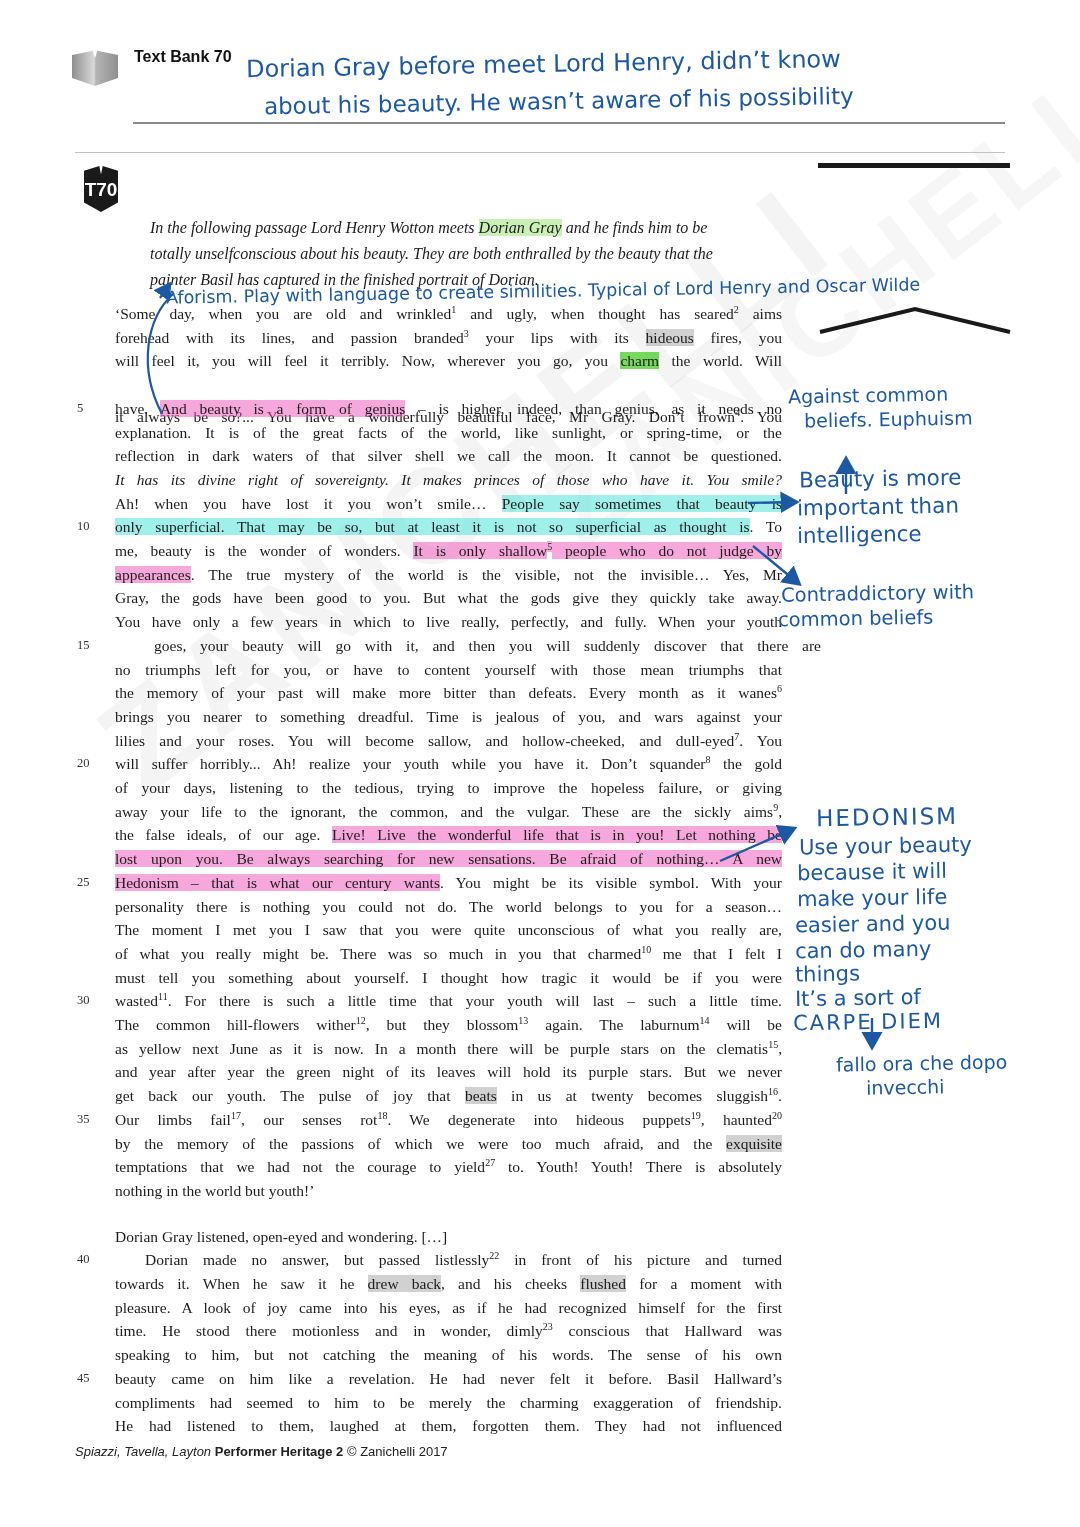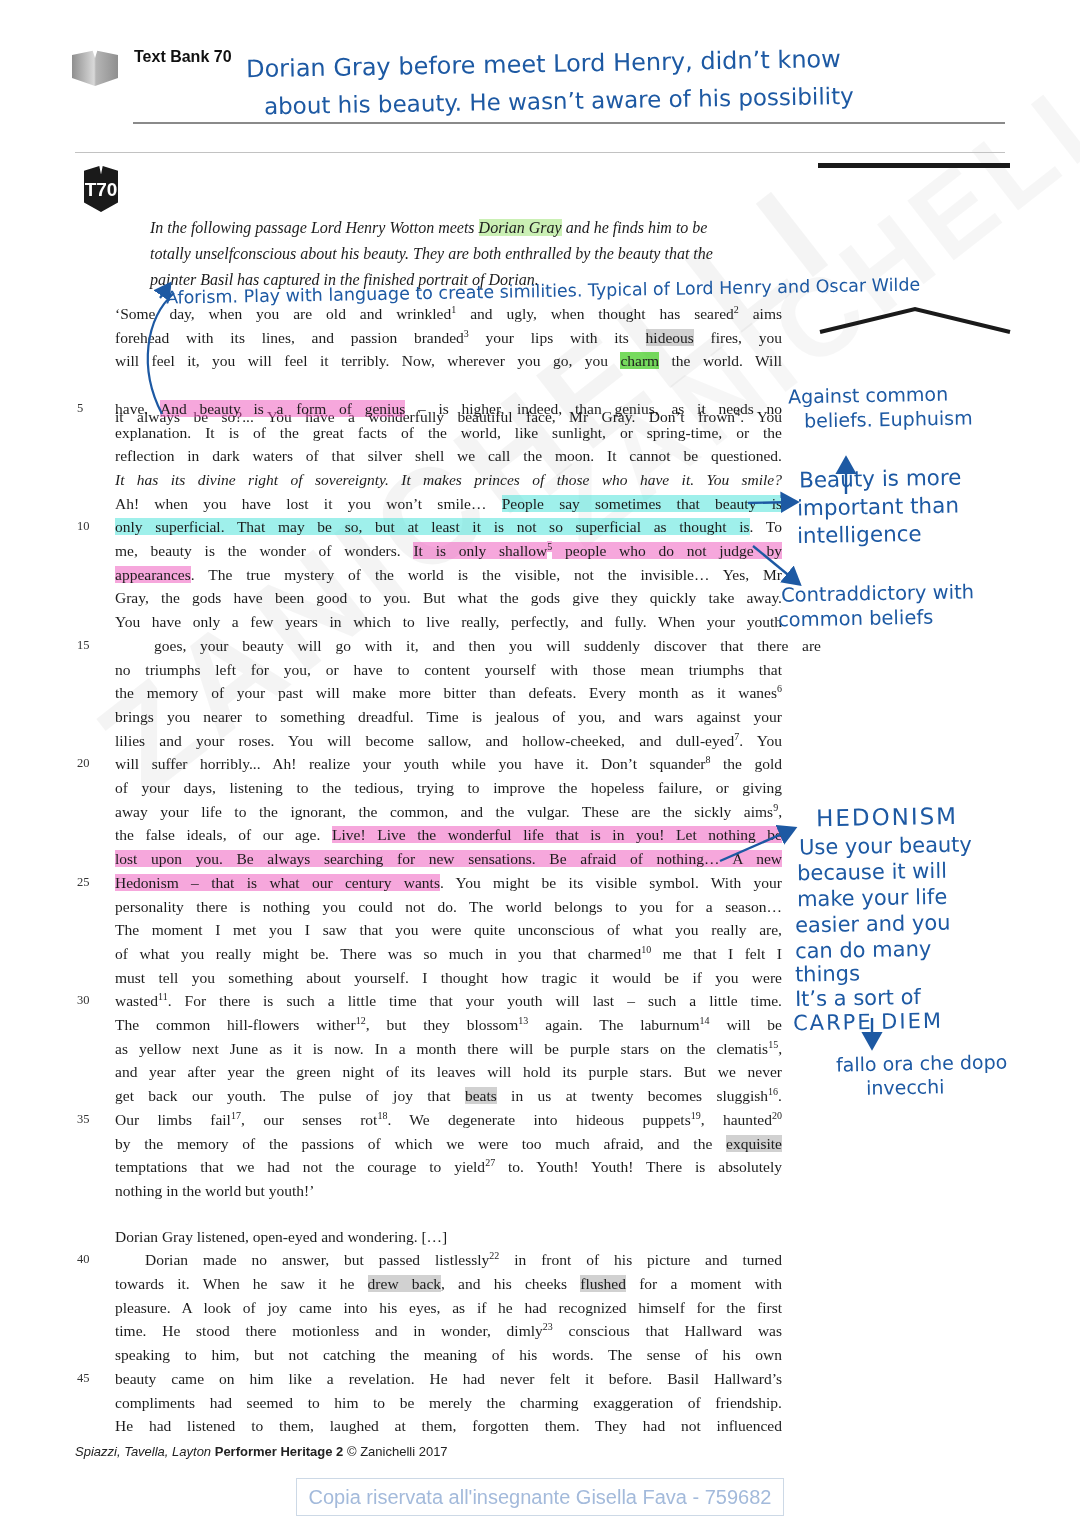--- a/index.html
+++ b/index.html
@@ -194,15 +194,14 @@
     <line x1="720" y1="861" x2="793" y2="829" stroke="#1d59a3" stroke-width="2.4" marker-end="url(#ah)"></line>
     <line x1="846" y1="494" x2="846" y2="460" stroke="#1d59a3" stroke-width="2.4" marker-end="url(#ah)"></line>
     <line x1="872" y1="1018" x2="872" y2="1046" stroke="#1d59a3" stroke-width="2.4" marker-end="url(#ah)"></line>
     <polyline points="820,332 915,309 1010,332" stroke="#1a1a1a" stroke-width="4" fill="none"></polyline>
   </svg>
 
   <div class="footer">
     <span class="it">Spiazzi, Tavella, Layton</span><span class="bd"> Performer Heritage 2</span><span> © Zanichelli 2017</span>
   </div>
 
-  <div class="notice">Copia riservata all'insegnante Gisella Fava - 759682</div>
 
 </div>
 
 </body></html>

